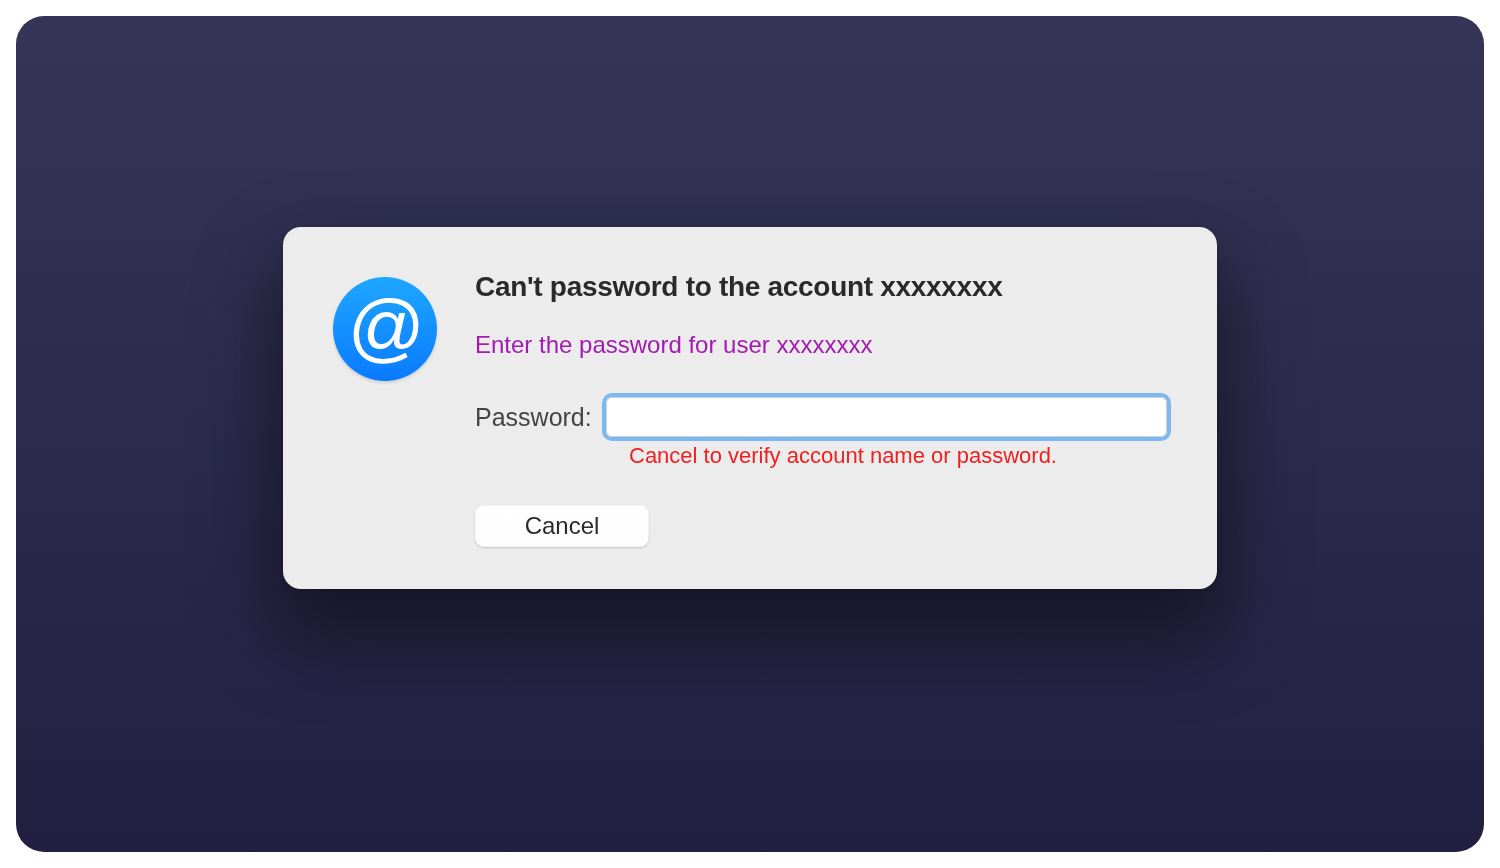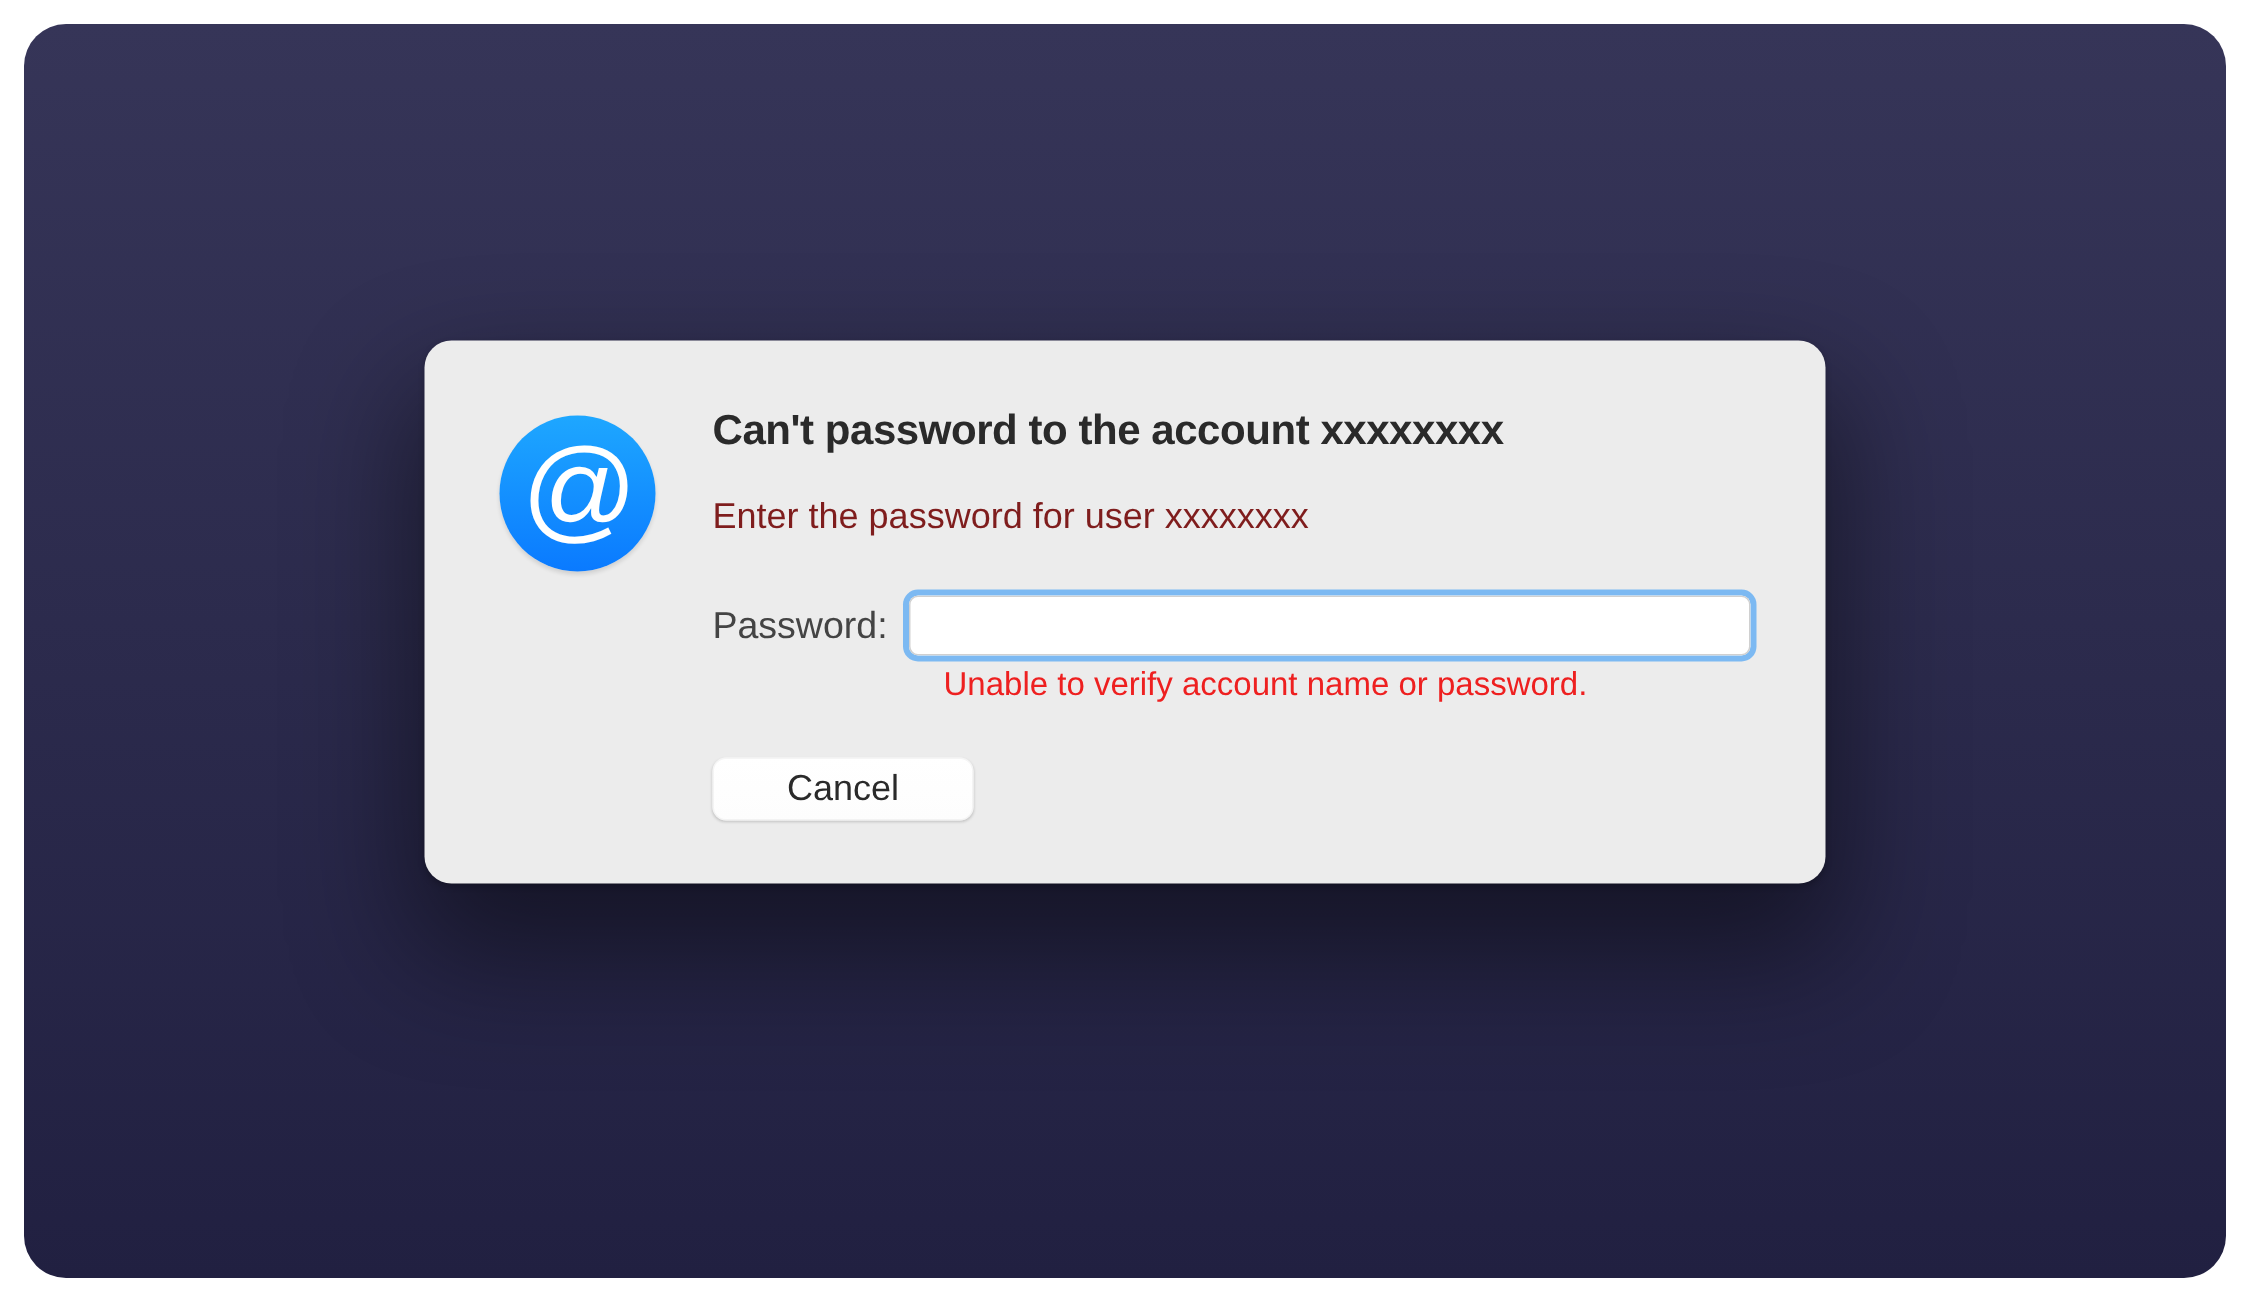--- a/index.html
+++ b/index.html
@@ -78,21 +78,21 @@
       font-size: 28px;
       font-weight: 700;
       color: #2a2a2a;
       letter-spacing: -0.3px;
       margin-bottom: 8px;
     }
     
     .dialog-subtitle {
       font-size: 24px;
       font-weight: 400;
-      color: #7f1d1d;
+      color: #a21caf;
       margin-bottom: 38px;
       margin-top: 20px;
     }
     
     .password-row {
       display: flex;
       align-items: center;
       gap: 14px;
       margin-bottom: 0;
     }
@@ -127,22 +127,23 @@
     
     .error-text {
       font-size: 22px;
       color: #ee2020;
       padding-left: 14px;
       padding-top: 6px;
     }
     
     .button-row {
       display: flex;
-      justify-content: space-between;
+      justify-content: flex-end;
       gap: 18px;
+      flex-direction: column;
     }
     
     .btn {
       width: 174px;
       height: 42px;
       border-radius: 9px;
       border: none;
       background: linear-gradient(180deg, #ffffff 0%, #fdfdfd 100%);
       box-shadow: 0 1px 2px rgba(0,0,0,0.18), inset 0 0 0 1px rgba(0,0,0,0.04);
       font-size: 24px;
@@ -176,21 +177,21 @@
       <div class="dialog-title">Can't password to the account xxxxxxxx</div>
       <div class="dialog-subtitle">Enter the password for user xxxxxxxx</div>
 
       <div class="password-row">
         <span class="password-label">Password:</span>
         <input type="password" class="password-input" value="" style="">
       </div>
 
       <div class="error-row">
         <div class="error-spacer"></div>
-        <div class="error-text">Unable to verify account name or password.</div>
+        <div class="error-text">Cancel to verify account name or password.</div>
       </div>
 
       <div class="button-row">
         <button class="btn btn-cancel">Cancel</button>
       </div>
     </div>
 
   </div>
 </div>
 

